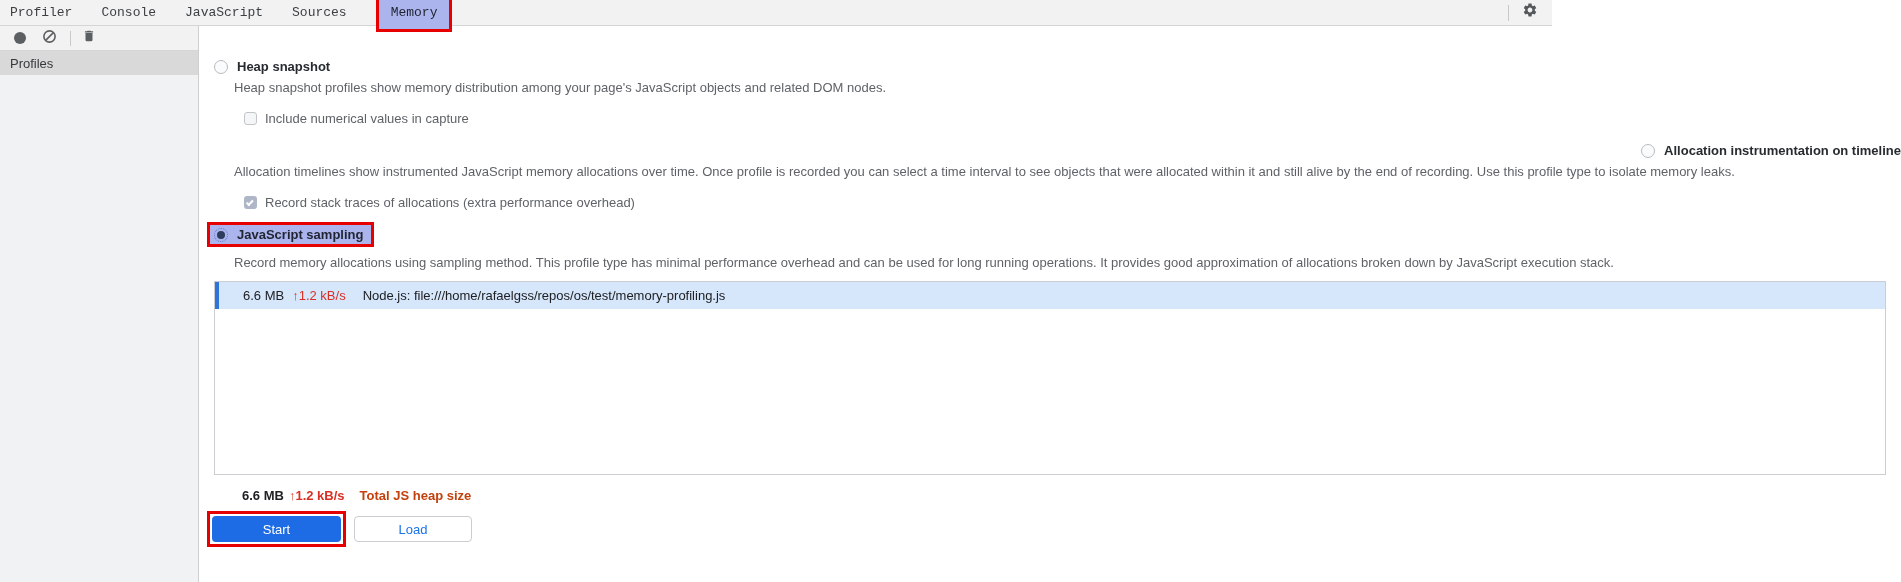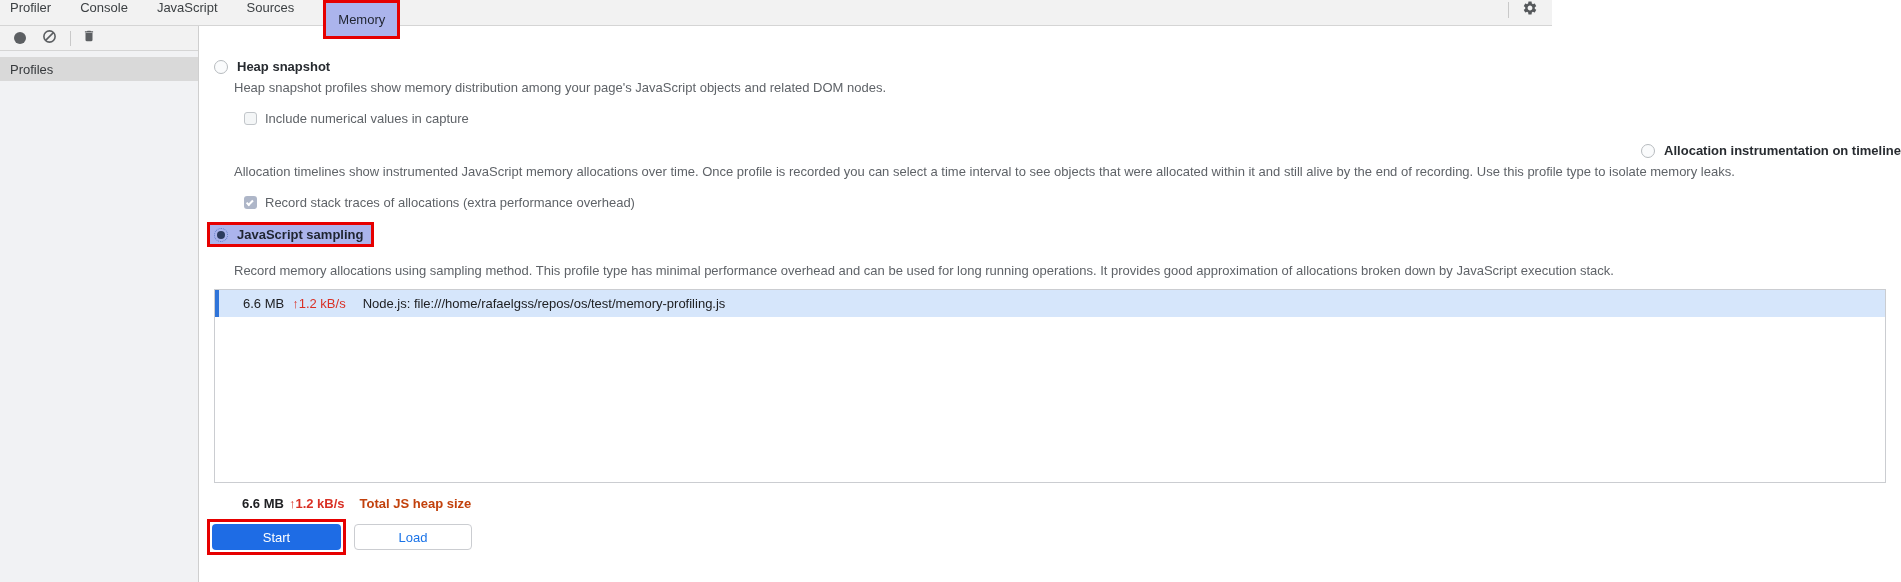--- a/index.html
+++ b/index.html
@@ -2,41 +2,41 @@
 <html style="--annotation-red: #e60000; --accent-blue: #1e6ce5; --link-blue: #1a73e8; --selection-blue-bg: #d6e6fb; --selection-bar-blue: #2f74d9; --rate-red: #d93025; --tab-highlight: #abb4ec;"><head>
 <meta charset="utf-8">
 <style>
   * { margin:0; padding:0; box-sizing:border-box; }
   html,body { width:1901px; height:582px; overflow:hidden; background:#fff;
               font-family:"Liberation Sans", sans-serif; }
 
   
   .tabbar { position:absolute; top:0; left:0; width:1552px; height:26px;
             background:#f2f2f2; border-bottom:1px solid #d5d5d5;
-            display:flex; align-items:flex-start; padding-left:10px; }
+            display:flex; align-items:center; padding-left:10px;font-family:Liberation Mono, monospace; }
   .tab { font-size:13px; color:#3c4043; margin-right:29px; cursor:default;
          white-space:nowrap; }
   .tab-annotation { border:3px solid var(--annotation-red); margin-right:29px;
                     position:relative; z-index:5; }
   .tab-active { background:var(--tab-highlight); color:#1f2430; padding:9px 12px;
                 margin-right:0; }
   .tabbar-right { margin-left:auto; display:flex; align-items:center; }
   .vdivider { width:1px; height:16px; background:#c9c9c9; }
   .gear-btn { margin:0 14px 0 13px; display:flex; align-items:center; cursor:pointer; }
 
   
   .sidepanel { position:absolute; top:26px; left:0; width:199px; height:556px;
                background:#f1f2f4; border-right:1px solid #cfcfcf; }
   .side-toolbar { height:25px; background:#f2f2f2; border-bottom:1px solid #d5d5d5;
                   display:flex; align-items:center; padding-left:12px; }
   .tool-icon { display:flex; align-items:center; justify-content:center;
                width:16px; height:16px; margin-right:13px; cursor:pointer; }
   .record-dot { width:12px; height:12px; border-radius:50%; background:#5c5f62; }
   .toolbar-divider { width:1px; height:15px; background:#c9c9c9; margin:0 10px 0 0; }
-  .profiles-row { margin-top:6px; height:24px; background:#d9d9d9; display:flex;
+  .profiles-row { height:24px; background:#d9d9d9; display:flex;
                   align-items:center; padding-left:10px; font-size:13px; color:#36393c;
                   cursor:default; }
 
   
   .main { position:absolute; top:26px; left:200px; width:1701px; height:556px;
           background:#fff; padding:19px 0 0 14px; overflow:hidden; }
   .heading { font-size:15px; color:#2b313a; white-space:nowrap; }
   .opt-row { display:flex; align-items:center; margin-top:14px; }
   .radio { width:14px; height:14px; border-radius:50%; border:1px solid #b7bbbf;
            background:#fafbfc; flex:none; cursor:pointer; }
@@ -56,21 +56,21 @@
                       justify-content:center; cursor:pointer; }
   .checkbox-checked .tick { width:7px; height:4px; border-left:2px solid #fff;
                             border-bottom:2px solid #fff; transform:rotate(-45deg) translate(0,-1px); }
   .cb-label { margin-left:8px; font-size:13px; color:#5f6368; white-space:nowrap;
               cursor:default; }
   .sampling-wrap { margin-top:12px; margin-left:-7px; }
   .sampling-annotation { display:inline-flex; align-items:center;
                          border:3px solid var(--annotation-red);
                          background:var(--tab-highlight); padding:2px 8px 2px 4px; }
   .sampling-annotation .opt-label { color:#1f2430; }
-  .opt-desc-tight { margin-top:16px; }
+  .opt-desc-tight { margin-top:8px; }
   .vm-heading { margin-top:23px; }
   .vm-listbox { margin-top:11px; margin-right:15px; height:194px;
                 border:1px solid #cbcdd1; background:#fff; overflow:hidden; }
   .vm-row { height:27px; background:var(--selection-blue-bg);
             border-left:4px solid var(--selection-bar-blue);
             display:flex; align-items:center; font-size:13px; cursor:pointer; }
   .vm-size { margin-left:24px; color:#202124; }
   .vm-rate { margin-left:8px; color:var(--rate-red); }
   .vm-name { margin-left:17px; color:#202124; }
   .total-row { display:flex; align-items:center; margin-top:13px; font-size:13px;

